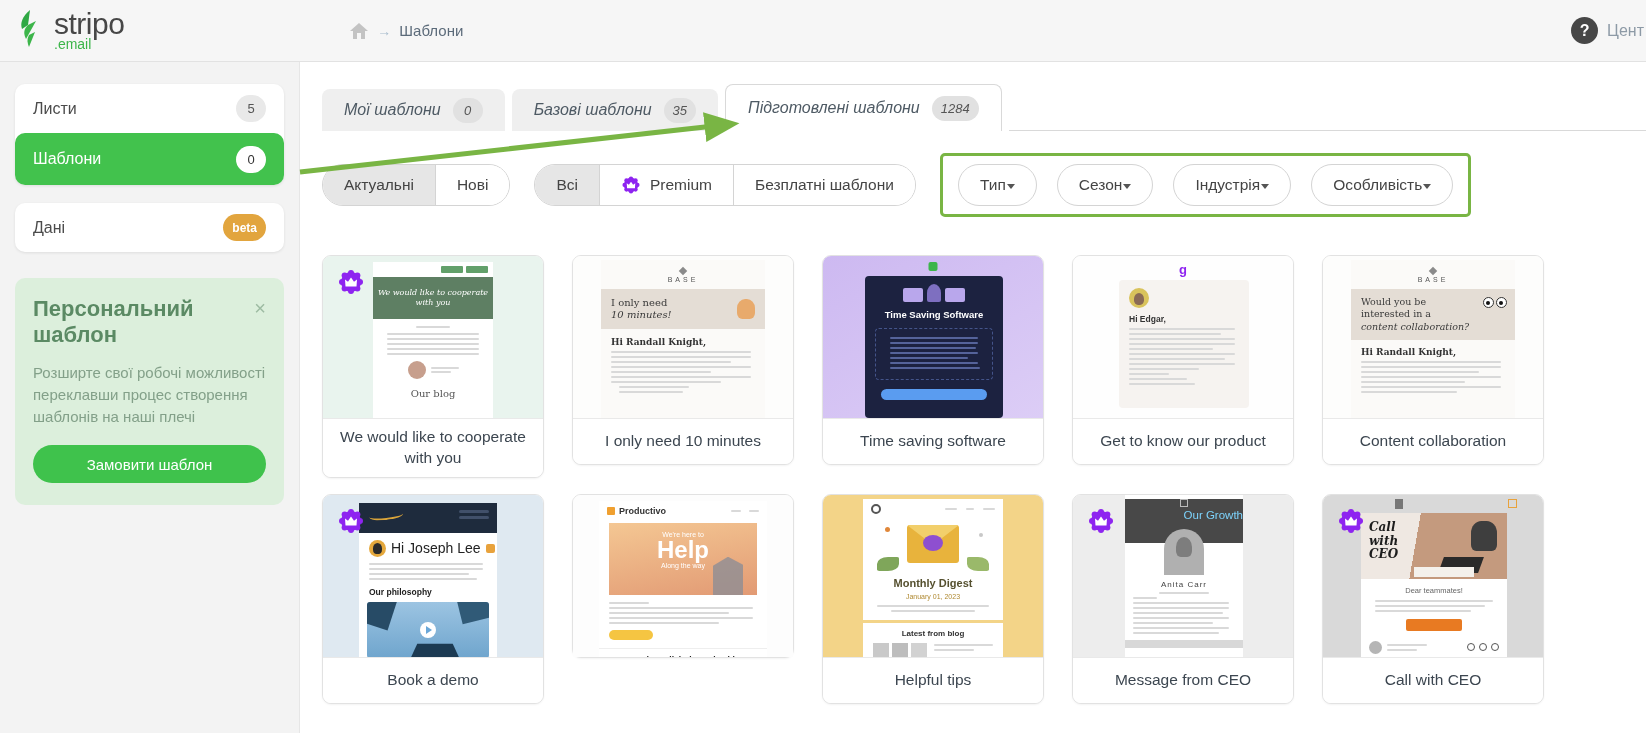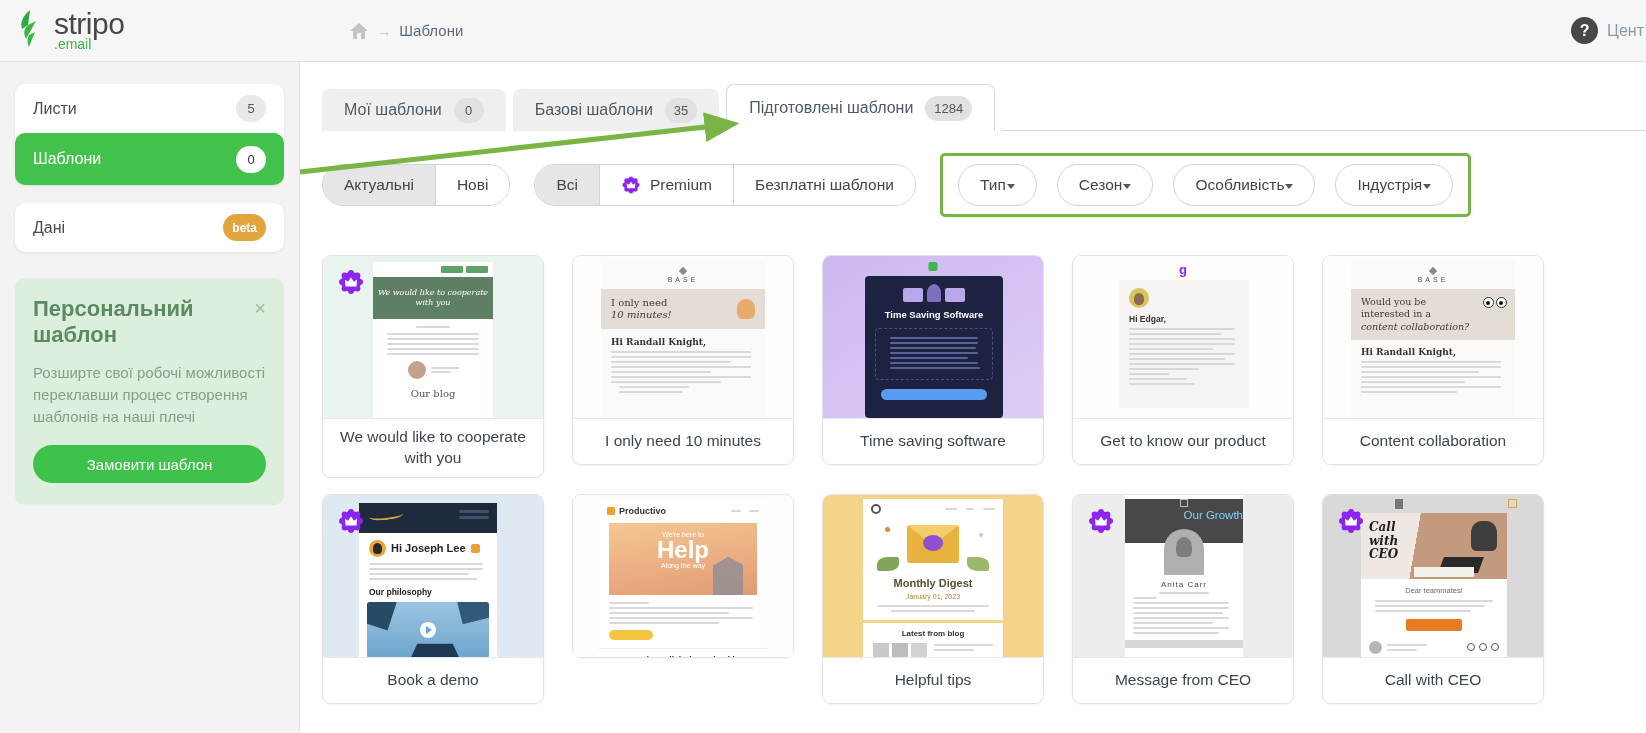--- a/index.html
+++ b/index.html
@@ -39,21 +39,21 @@
   .promo-close { color:#9dbba2; font-size:20px; cursor:pointer; line-height:1; margin-top:2px; }
   .promo-text { font-size:15px; color:#83a089; line-height:1.45; margin-top:14px; }
   .promo-btn { margin-top:18px; width:100%; height:38px; border:none; border-radius:20px;
                background:#3fc24c; color:#fff; font-size:15px; cursor:pointer; font-family:inherit; }
 
   
   .main { position:absolute; top:62px; left:300px; right:0; bottom:0; background:#fff;
           padding-left:22px; overflow:hidden; }
   .tabs-row { display:flex; align-items:flex-end; margin-top:22px; height:47px; }
   .tab { background:#efefef; border-radius:8px 8px 0 0; height:42px; display:flex; align-items:center;
-         gap:12px; padding:0 22px; margin-right:7px; color:#4e5a64; font-size:16px; cursor:pointer; }
+         gap:12px; padding:0 22px; margin-right:7px; color:#4e5a64; font-size:16px; cursor:pointer;font-style:italic; }
   .tab .badge { background:#e1e1e1; color:#555; height:25px; }
   .tab.active { background:#fff; border:1px solid #d9d9d9; border-bottom:none; height:47px; }
   .tab-line { flex:1; height:47px; border-bottom:1px solid #d9d9d9; }
 
   .filters-row { display:flex; align-items:center; margin-top:22px; gap:24px; }
   .seg-group { display:flex; border:1px solid #d4d4d4; border-radius:21px; overflow:hidden;
                height:42px; background:#fff; }
   .seg { display:flex; align-items:center; gap:9px; padding:0 21px; font-size:15.5px; color:#444;
          border-right:1px solid #d4d4d4; cursor:pointer; background:#fff; }
   .seg:last-child { border-right:none; }
@@ -197,25 +197,25 @@
       <div class="green-box">
         <div class="dd">
           <span>Тип</span>
           <span class="caret"></span>
         </div>
         <div class="dd">
           <span>Сезон</span>
           <span class="caret"></span>
         </div>
         <div class="dd">
+          <span>Індустрія</span>
+          <span class="caret"></span>
+        </div>
+        <div class="dd">
           <span>Особливість</span>
-          <span class="caret"></span>
-        </div>
-        <div class="dd">
-          <span>Індустрія</span>
           <span class="caret"></span>
         </div>
       </div>
     </div>
 
     <div class="grid">
 
       <div class="card">
         <svg class="premium-badge" viewBox="0 0 28 28">
           <g fill="#8e24f0">
@@ -388,21 +388,21 @@
           <div class="mini" style="left:36px; width:138px; top:8px; bottom:0;">
             <div style="height:30px;background:#1e2b3d;position:relative;">
               <div style="position:absolute;left:10px;top:8px;width:34px;height:9px;border-bottom:2px solid #d9a43a;transform:rotate(-6deg);border-radius:50%;"></div>
               <div style="position:absolute;right:8px;top:7px;width:30px;height:3px;background:#41506a;border-radius:2px;"></div>
               <div style="position:absolute;right:8px;top:13px;width:30px;height:3px;background:#41506a;border-radius:2px;"></div>
             </div>
             <div style="display:flex;align-items:center;gap:5px;margin:7px 0 0 10px;">
               <div style="width:17px;height:17px;border-radius:50%;background:#e5a83c;position:relative;overflow:hidden;">
                 <div style="position:absolute;left:4px;top:3px;width:9px;height:11px;background:#2b2b2b;border-radius:50% 50% 40% 40%;"></div>
               </div>
-              <span style="font-size:11px;font-weight:bold;color:#222;">Hi Joseph Lee</span>
+              <span style="font-size:14px;font-weight:normal;color:#222;">Hi Joseph Lee</span>
               <div style="width:9px;height:9px;background:#e8a23c;border-radius:2px;"></div>
             </div>
             <div class="bar s" style="margin-left:10px;margin-top:6px;"></div>
               <div class="bar s" style="margin-left:10px;"></div>
             <div class="bar s" style="margin-left:10px;width:100px;"></div>
               <div class="bar s" style="margin-left:10px;width:108px;"></div>
             <div style="font-size:8.5px;font-weight:bold;color:#222;margin:7px 0 5px 10px;">Our philosophy</div>
             <div style="margin:0 8px;height:56px;border-radius:3px;position:relative;overflow:hidden;background:linear-gradient(180deg,#9cc4e2,#6fa5cd);">
               <div style="position:absolute;left:-8px;top:-6px;width:34px;height:30px;background:#274b66;transform:rotate(18deg);"></div>
               <div style="position:absolute;right:-8px;top:-8px;width:38px;height:26px;background:#305a77;transform:rotate(-14deg);"></div>

